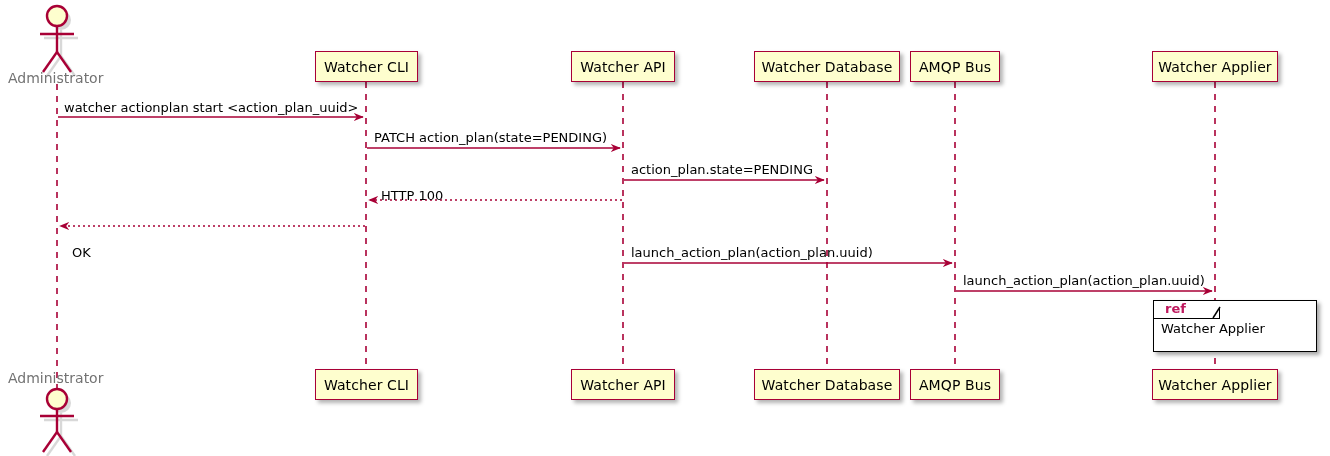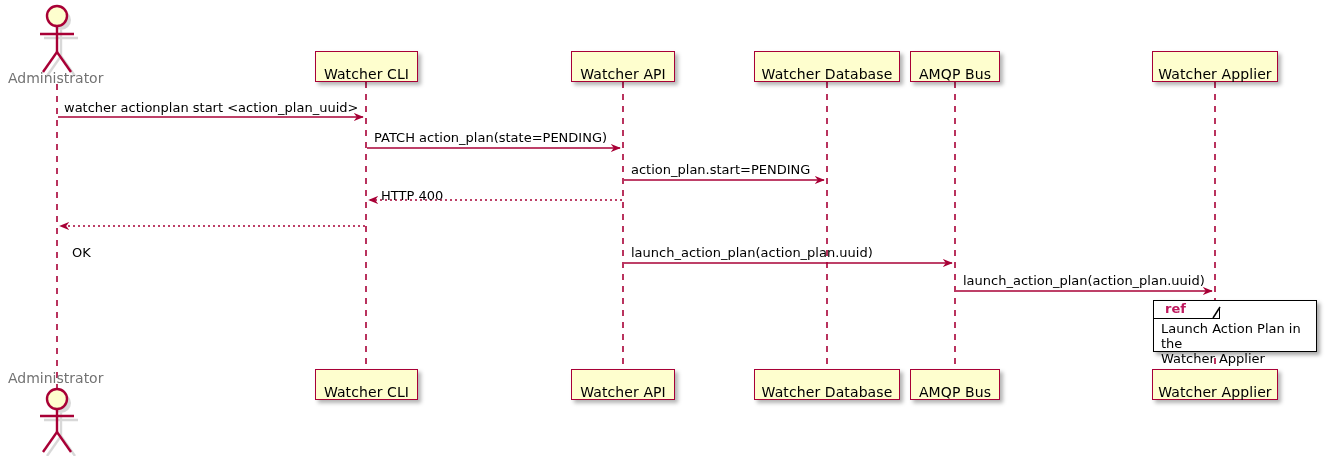--- a/index.html
+++ b/index.html
@@ -27,21 +27,21 @@
   
   .pbox {
     position: absolute;
     box-sizing: border-box;
     background: #FEFECE;
     border: 1.5px solid #A80036;
     color: #000000;
     font-size: 14px;
     line-height: 1;
     display: flex;
-    align-items: flex-end;
+    align-items: center;
     justify-content: center;
     box-shadow: 3px 3px 4px rgba(0,0,0,0.30);
     white-space: nowrap;
     letter-spacing: 0.1px;
   }
   .actor-label {
     position: absolute;
     font-size: 14px;
     color: #737373;
     white-space: nowrap;
@@ -186,32 +186,31 @@
   </div>
   <div class="pbox" style="left:1152px; top:369px; width:126px; height:31px;">
     <span>Watcher Applier</span>
   </div>
 
   <div class="actor-label" style="left:8px; top:70px;">Administrator</div>
   <div class="actor-label" style="left:8px; top:370px;">Administrator</div>
 
   <div class="msg-label" style="left:64px; top:101px;">watcher actionplan start &lt;action_plan_uuid&gt;</div>
   <div class="msg-label" style="left:374px; top:131px;">PATCH action_plan(state=PENDING)</div>
-  <div class="msg-label" style="left:631px; top:163px;">action_plan.start=PENDING</div>
-  <div class="msg-label" style="left:381px; top:189px;">HTTP 400</div>
+  <div class="msg-label" style="left:631px; top:163px;">action_plan.state=PENDING</div>
+  <div class="msg-label" style="left:381px; top:189px;">HTTP 100</div>
   <div class="msg-label" style="left:72px; top:215px;margin-top:31px;">OK</div>
   <div class="msg-label" style="left:631px; top:246px;">launch_action_plan(action_plan.uuid)</div>
   <div class="msg-label" style="left:963px; top:274px;">launch_action_plan(action_plan.uuid)</div>
 
   <div class="refbox" style="left:1153px; top:300px; width:164px; height:52px;">
     <div class="ref-tab"></div>
     <svg style="position:absolute; left:52px; top:0px;" width="16" height="19" xmlns="http://www.w3.org/2000/svg">
       <path d="M0,0 L14,0 L14,6 L7,17 L0,17 z" fill="#FFFFFF" stroke="none"></path>
       <path d="M14,6 L7,17" stroke="#000000" stroke-width="1.5" fill="none"></path>
     </svg>
     <div class="ref-kw">ref</div>
     <div class="ref-body">
-      <div>Launch Action Plan in the</div>
       <div>Watcher Applier</div>
     </div>
   </div>
 
 </div>
 
 </body></html>

